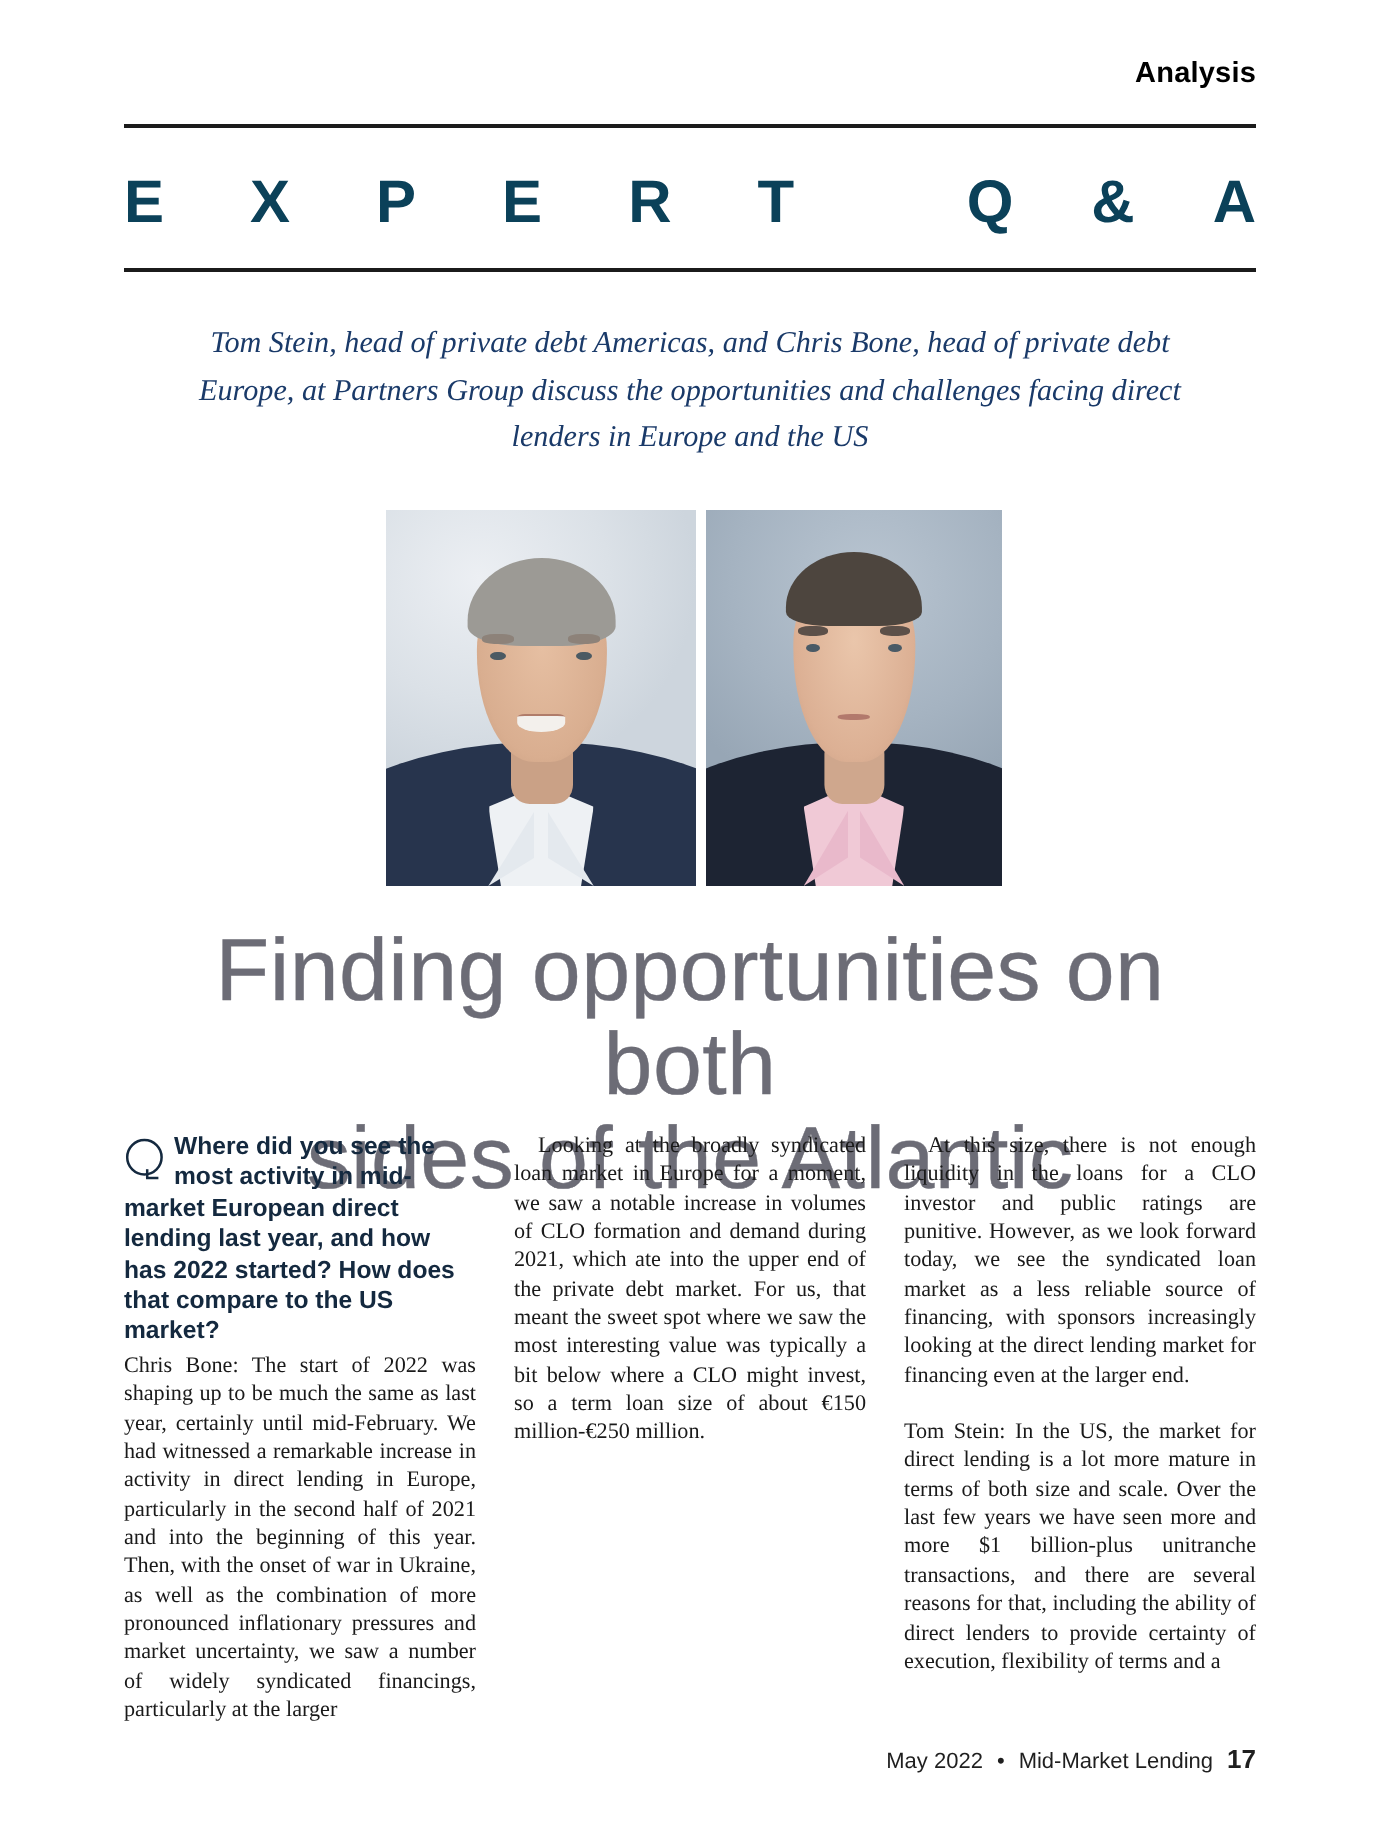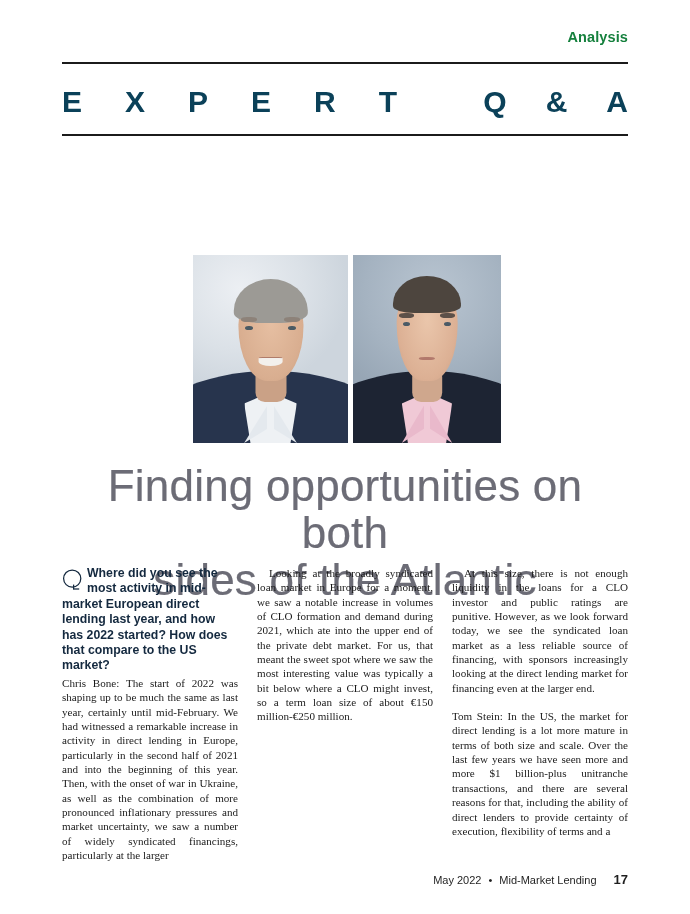--- a/index.html
+++ b/index.html
@@ -29,21 +29,21 @@
     left: 62px;
     top: 28px;
     width: 566px;
     text-align: right;
   }
   .kicker {
     font-family: "Liberation Sans", sans-serif;
     font-weight: bold;
     font-size: 14.5px;
     letter-spacing: 0.1px;
-    color: #15803d;
+    color: #000000;
     margin-left: 10px;
   }
   .rule-top {
     position: absolute;
     left: 62px;
     top: 62px;
     width: 566px;
     height: 2.2px;
     background: #1b1b1b;
   }
@@ -341,21 +341,21 @@
     color: #1f1f1f;
   }
   .footer .dot {
     display: inline-block;
     margin: 0 7px;
     color: #1f1f1f;
   }
   .footer .pageno {
     font-weight: bold;
     font-size: 13px;
-    margin-left: 17px;
+    margin-left: 7px;
   }
 </style>
 </head>
 <body>
 
 <div class="page">
 
   <div class="kicker-row">
     <span class="kicker">Analysis</span>
   </div>
@@ -373,20 +373,21 @@
     </div>
     <div class="expert-right">
       <span>Q</span>
       <span>&amp;</span>
       <span>A</span>
     </div>
   </div>
 
   <div class="rule-bottom"></div>
 
+  <div class="deck">Tom Stein, head of private debt Americas, and Chris Bone, head of private debt Europe, at Partners Group discuss the opportunities and challenges facing direct lenders in Europe and the US</div>
 
   <div class="photos">
     <div class="photo left">
       <div class="bg"></div>
       <div class="shoulders"></div>
       <div class="shirt"></div>
       <div class="collar-l"></div>
       <div class="collar-r"></div>
       <div class="neck"></div>
       <div class="face"></div>

